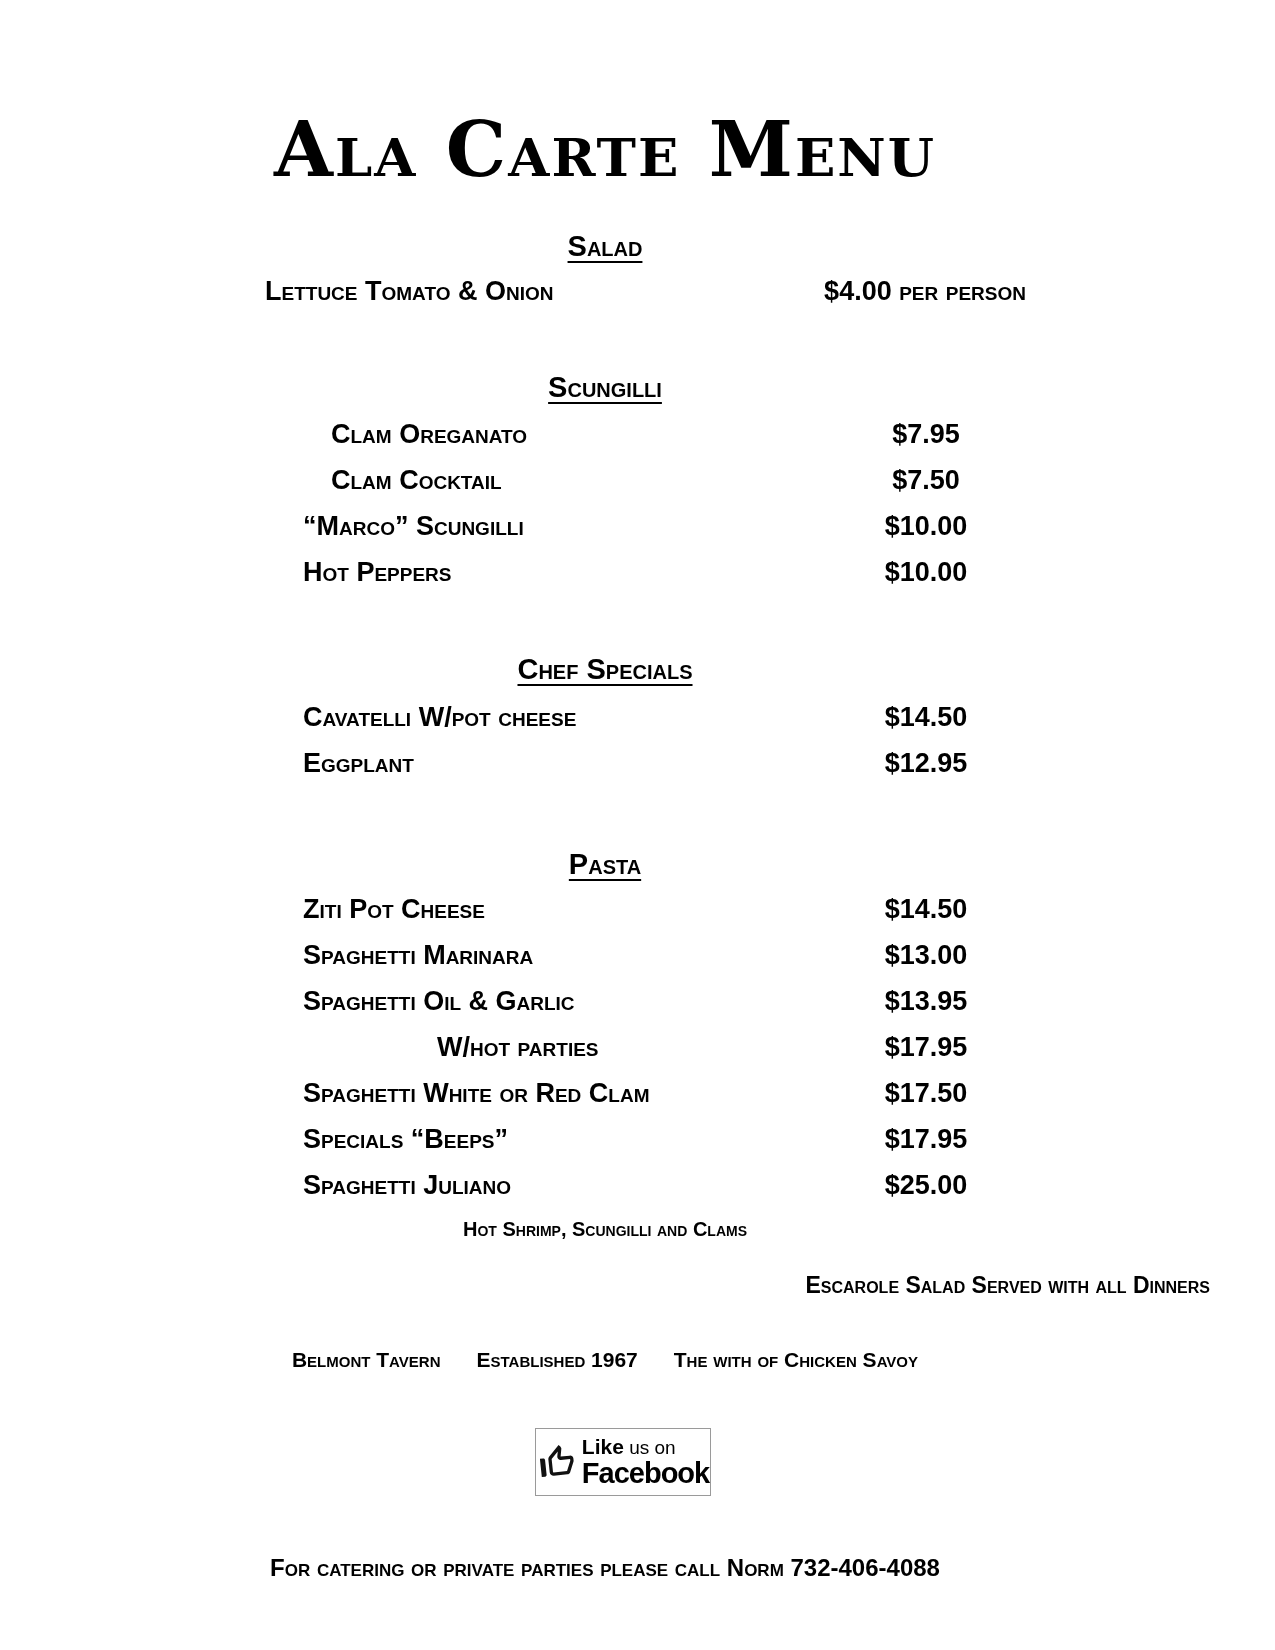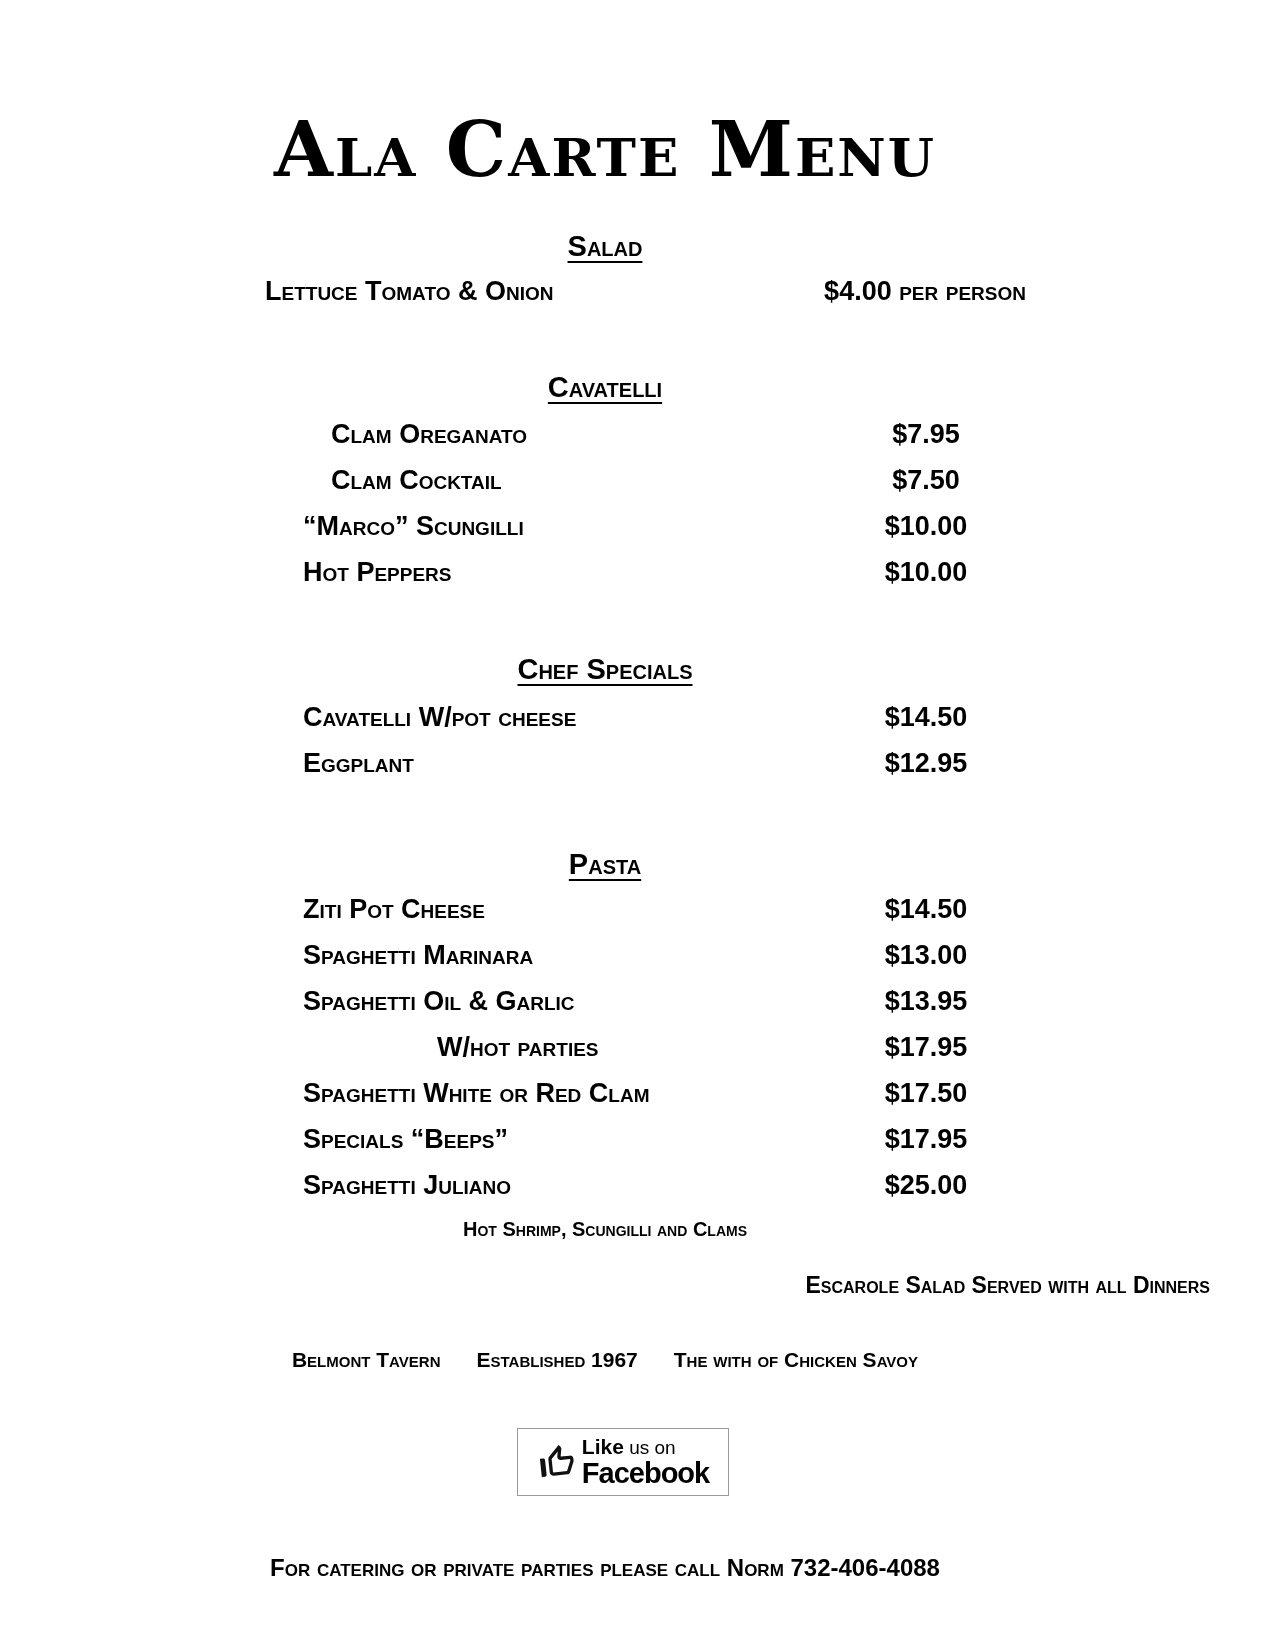--- a/index.html
+++ b/index.html
@@ -38,21 +38,21 @@
   .row.indent-lg{padding-left:437px;}
   .salad-row{margin-top:7px;padding:0 184px 0 265px;}
   .salad-row .price{width:auto;text-align:center;}
   .pasta-note{margin-top:11px;font-size:20px;line-height:20px;text-align:center;}
   .escarole{margin-top:35px;font-size:23px;line-height:23px;text-align:right;}
   .tavern{
     margin-top:52px;font-size:21px;line-height:21px;
     display:flex;justify-content:center;gap:36px;
   }
   .fb-badge{
-    margin:58px auto 7px;width:212px;height:68px;box-sizing:border-box;
+    margin:58px auto 7px;width:176px;height:68px;box-sizing:border-box;
     border:1px solid #9a9a9a;background:#fff;
     display:flex;align-items:center;justify-content:center;gap:5px;
     font-variant:normal;transform:translateX(18px);
   }
   .fb-thumb{width:40px;height:48px;transform:rotate(-6deg);flex:0 0 auto;}
   .fb-text{display:flex;flex-direction:column;line-height:1;}
   .fb-line1{font-size:19px;font-weight:normal;letter-spacing:0;}
   .fb-line1 b{font-size:21px;font-weight:bold;}
   .fb-line2{font-size:29px;font-weight:bold;letter-spacing:-1px;margin-top:2px;}
   .catering{margin-top:60px;font-size:24px;line-height:24px;text-align:center;}
@@ -66,21 +66,21 @@
 
   <div class="sec-salad">
     <div class="heading"><span>Salad</span></div>
     <div class="row salad-row">
       <span class="name">Lettuce Tomato &amp; Onion</span>
       <span class="price">$4.00 per person</span>
     </div>
   </div>
 
   <div class="sec-app">
-    <div class="heading"><span>Cavatelli</span></div>
+    <div class="heading"><span>Scungilli</span></div>
     <div class="rows">
       <div class="row indent-sm">
         <span class="name">Clam Oreganato</span>
         <span class="price">$7.95</span>
       </div>
       <div class="row indent-sm">
         <span class="name">Clam Cocktail</span>
         <span class="price">$7.50</span>
       </div>
       <div class="row">

